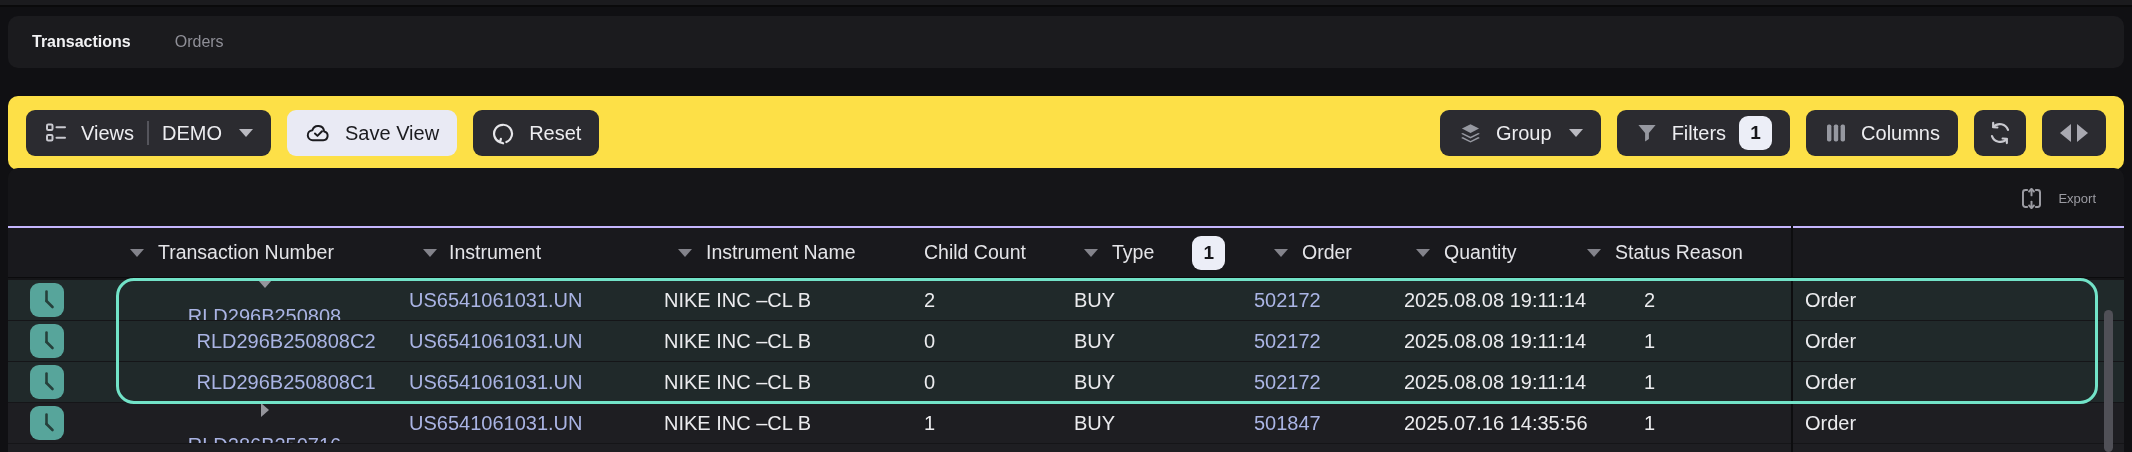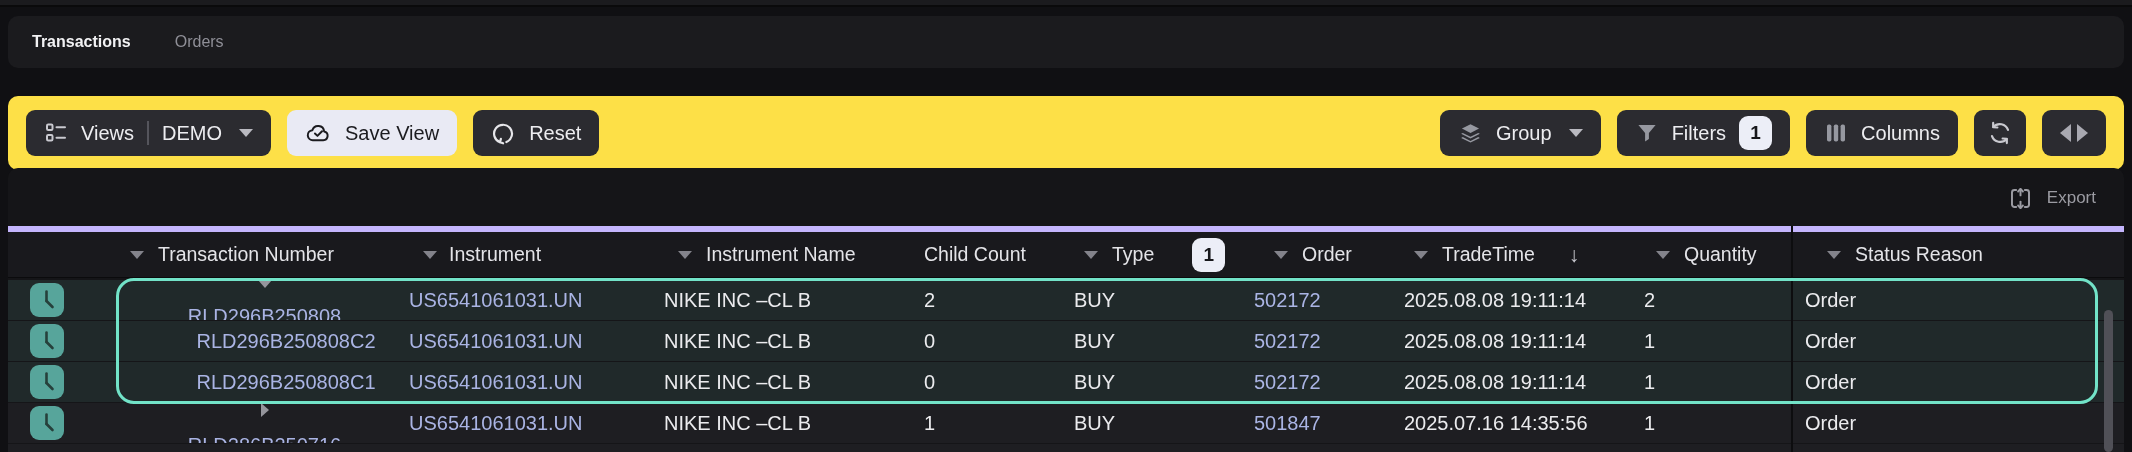--- a/index.html
+++ b/index.html
@@ -24,22 +24,22 @@
   .btn.light { background:#e9eaf4; color:#1b1b1f; }
   .btn.square { width:52px; padding:0; justify-content:center; }
   .btn .sep { width:2px; height:24px; background:#55555c; }
   .caret-dn { width:0; height:0; border-left:7px solid transparent; border-right:7px solid transparent; border-top:8px solid #b9b9c0; margin-left:4px; }
   .badge { min-width:33px; height:34px; border-radius:9px; background:#eceef7; color:#17171b; font-size:19px; font-weight:700; display:flex; align-items:center; justify-content:center; padding:0 7px; }
   .lr { display:flex; align-items:center; gap:6px; }
   .tri-l { width:0; height:0; border-top:9px solid transparent; border-bottom:9px solid transparent; border-right:11px solid #a9a9b1; }
   .tri-r { width:0; height:0; border-top:9px solid transparent; border-bottom:9px solid transparent; border-left:11px solid #a9a9b1; }
   
   .table-panel { position:absolute; left:8px; top:168px; width:2116px; height:284px; background:#151518; border-radius:10px 10px 0 0; overflow:hidden; }
-  .export-ctl { position:absolute; top:12px; right:28px; height:36px; display:flex; align-items:center; gap:13px; color:#9b9ba2; font-size:17px; cursor:pointer; }
-  .hdr { position:absolute; left:0; top:58px; width:2116px; height:52px; background:#19191d; border-top:6px solid #c4b5fd; border-bottom:1px solid #0b0b0d; display:flex; align-items:center; color:#e4e4e8; font-size:19.5px; }
+  .export-ctl { position:absolute; top:12px; right:28px; height:36px; display:flex; align-items:center; gap:13px; color:#9b9ba2; font-size:13px; cursor:pointer; }
+  .hdr { position:absolute; left:0; top:58px; width:2116px; height:52px; background:#19191d; border-top:2px solid #c4b5fd; border-bottom:1px solid #0b0b0d; display:flex; align-items:center; color:#e4e4e8; font-size:19.5px; }
   .hcell { display:flex; align-items:center; gap:14px; padding-left:28px; height:100%; cursor:pointer; white-space:nowrap; overflow:hidden; flex:none; }
   .hcaret { width:0; height:0; border-left:7px solid transparent; border-right:7px solid transparent; border-top:8px solid #83838b; flex:none; cursor:pointer; }
   .sort-arrow { font-size:21px; color:#c9c9cf; margin-left:20px; }
   .hdr .b { margin-left:24px; }
   
   .w0{width:78px;} .w1{width:309px;} .w2{width:255px;gap:12px;} .w3{width:260px;} .w4{width:150px;} .w5{width:180px;} .w6{width:150px;} .w7{width:240px;} .w8{width:161px;} .w9{width:327px;}
   
   .rows { position:absolute; left:0; top:112px; width:2116px; }
   .row { display:flex; height:40px; margin-bottom:1px; background:#1e1e22; }
   .row.sel { background:#20292a; }
@@ -194,25 +194,20 @@
       </div>
       <div class="hcell w5" style="padding-left:24px;">
         <span class="hcaret"></span>
         <span>Type</span>
         <span class="badge b">1</span>
       </div>
       <div class="hcell w6" style="padding-left:34px;">
         <span class="hcaret"></span>
         <span>Order</span>
       </div>
-      <div class="hcell w7" style="padding-left:24px;">
-        <span class="hcaret"></span>
-        <span>TradeTime</span>
-        <span class="sort-arrow">↓</span>
-      </div>
       <div class="hcell w8" style="padding-left:26px;">
         <span class="hcaret"></span>
         <span>Quantity</span>
       </div>
       <div class="hcell w9" style="padding-left:36px;">
         <span class="hcaret"></span>
         <span>Status Reason</span>
       </div>
     </div>
 

